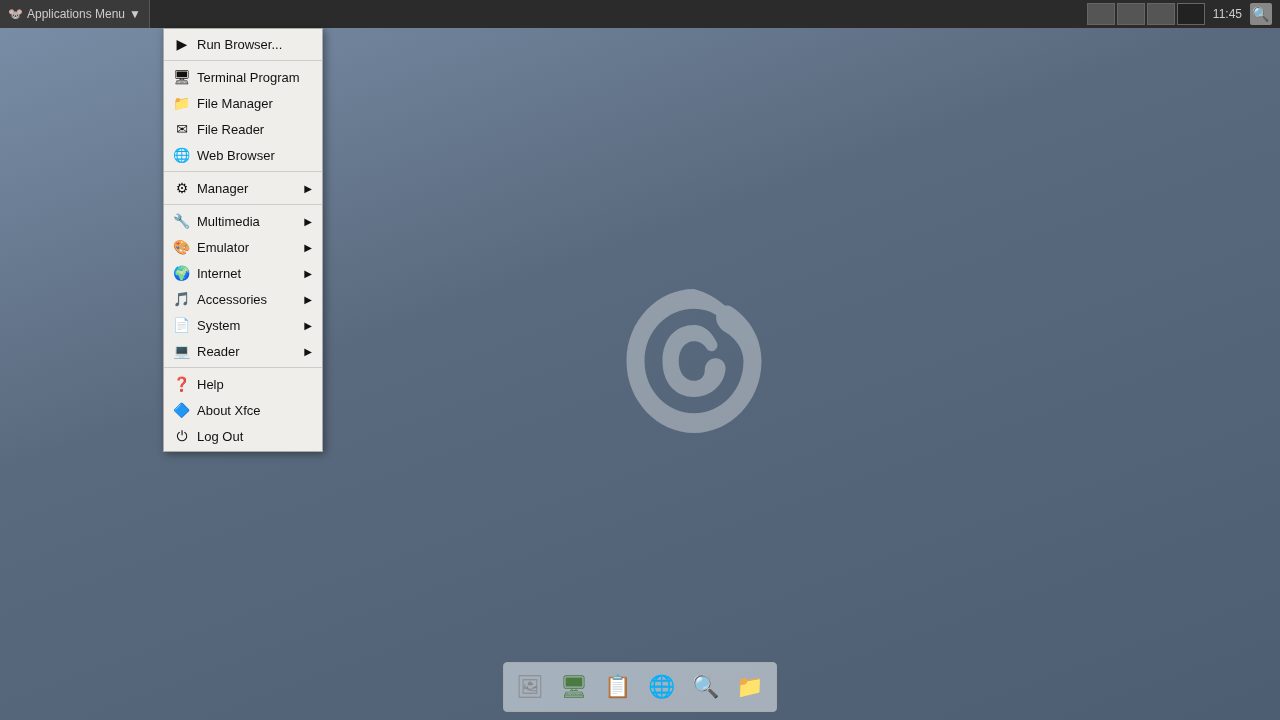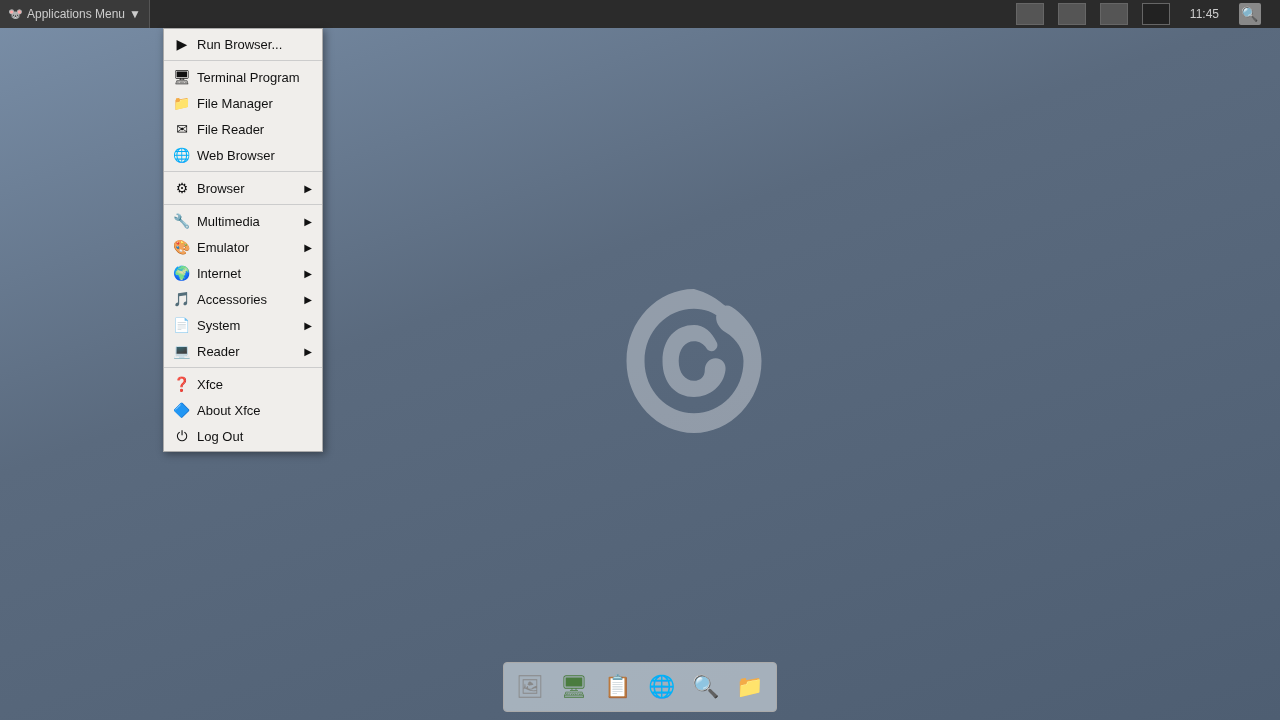--- a/index.html
+++ b/index.html
@@ -61,22 +61,22 @@
       cursor: pointer;
       color: #ccc;
       font-size: 12px;
       gap: 4px;
     }
 
     .taskbar-top-right {
       margin-left: auto;
       display: flex;
       align-items: center;
-      gap: 14px;
-      padding-right: 19px;
+      gap: 2px;
+      padding-right: 8px;
     }
 
     .top-btn {
       width: 28px;
       height: 22px;
       background: #555;
       border: 1px solid #666;
       display: flex;
       align-items: center;
       justify-content: center;
@@ -235,21 +235,21 @@
     </div>
     <div class="menu-item">
       <span class="menu-icon">🌐</span>
       <span>Web Browser</span>
     </div>
 
     <div class="menu-divider"></div>
 
     <div class="menu-item">
       <span class="menu-icon">⚙</span>
-      <span>Browser</span>
+      <span>Manager</span>
       <span class="menu-arrow">▶</span>
     </div>
 
     <div class="menu-divider"></div>
 
     <div class="menu-item">
       <span class="menu-icon">🔧</span>
       <span>Multimedia</span>
       <span class="menu-arrow">▶</span>
     </div>
@@ -276,21 +276,21 @@
     <div class="menu-item">
       <span class="menu-icon">💻</span>
       <span>Reader</span>
       <span class="menu-arrow">▶</span>
     </div>
 
     <div class="menu-divider"></div>
 
     <div class="menu-item">
       <span class="menu-icon">❓</span>
-      <span>Xfce</span>
+      <span>Help</span>
     </div>
     <div class="menu-item">
       <span class="menu-icon">🔷</span>
       <span>About Xfce</span>
     </div>
     <div class="menu-item">
       <span class="menu-icon">⏻</span>
       <span>Log Out</span>
     </div>
   </div>

